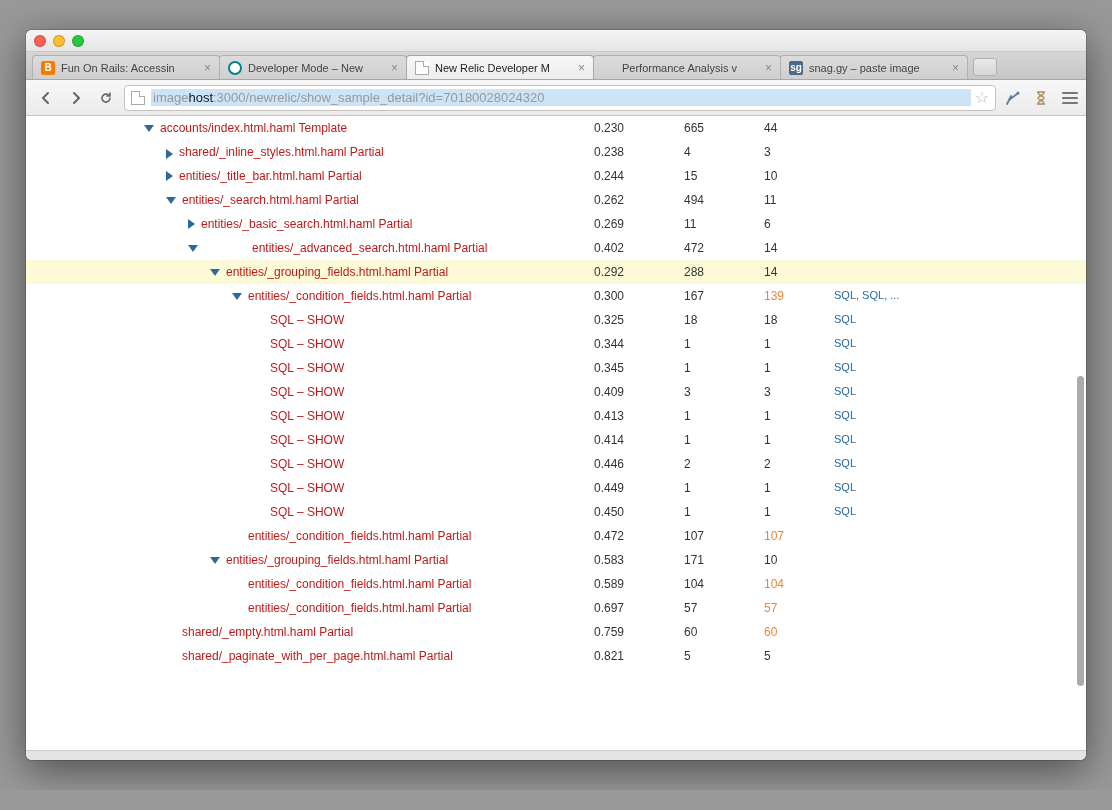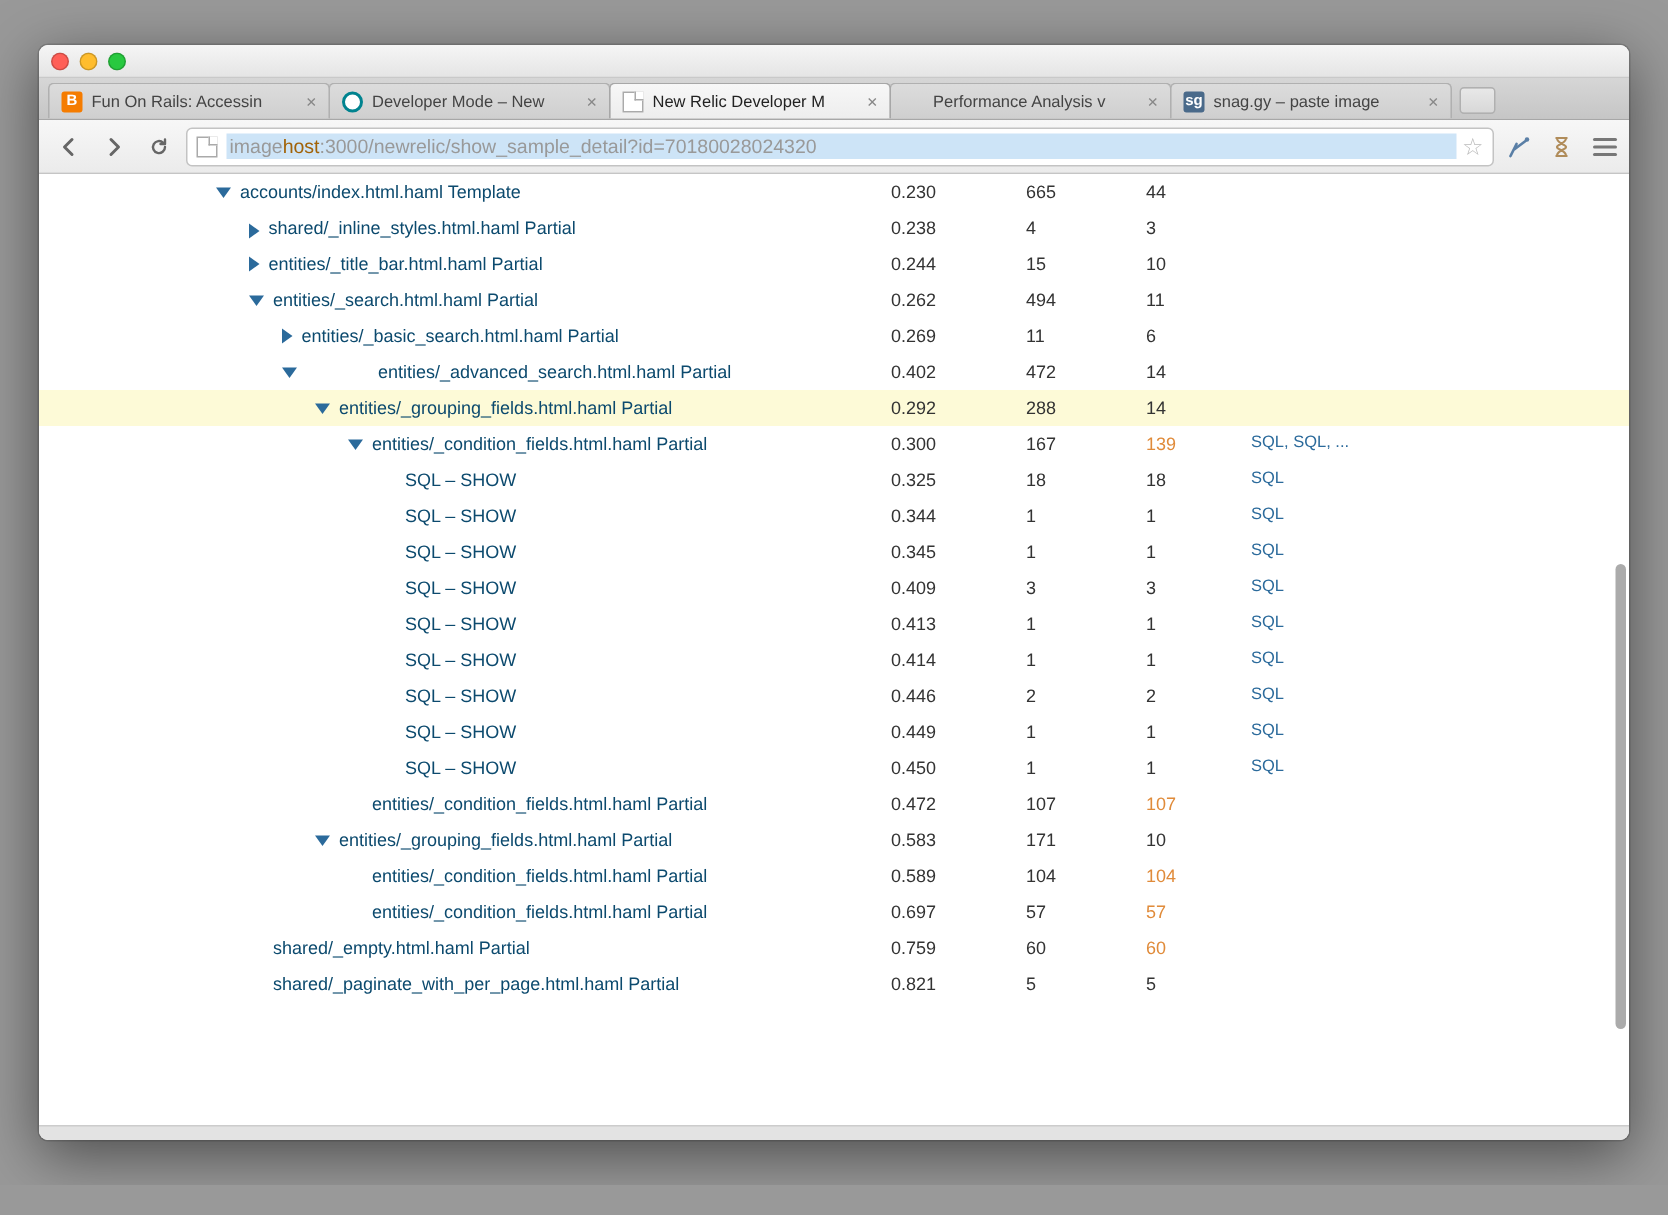--- a/index.html
+++ b/index.html
@@ -116,21 +116,21 @@
       align-items: center;
       padding: 0 6px;
       font-size: 13px;
     }
     .url-page-icon {
       width: 14px; height: 14px; border: 1px solid #aaa; background: #fff; margin-right: 6px; position: relative;
     }
     .url-page-icon::after { content: ""; position: absolute; top: -1px; right: -1px; width: 5px; height: 5px; background: #fff; border-left: 1px solid #aaa; border-bottom: 1px solid #aaa; }
     .url-text { flex: 1; display: flex; align-items: baseline; overflow: hidden; background: #cde4f7; padding: 1px 2px; }
     .url-host-a { color: #999; }
-    .url-host-b { color: #a16207; font-weight: 500; }
+    .url-host-b { color: #0f172a; font-weight: 500; }
     .url-path { color: #999; }
     .star-icon { color: #bbb; font-size: 16px; cursor: pointer; margin-left: 4px;}
     .tb-icon {
       width: 22px; height: 22px; display: flex; align-items: center; justify-content: center;
       color: #5a7fa6; font-size: 15px; cursor: pointer;
     }
     .menu-icon {
       display: flex; flex-direction: column; gap: 3px; width: 16px; cursor: pointer; margin-left: 4px;
     }
     .menu-icon span { height: 2px; background: #777; border-radius: 1px; }
@@ -157,21 +157,21 @@
     .col-link { width: auto; color: #2b6a9b; font-size: 11px; }
     .num { color: #333; }
     .num-orange { color: #e08b3a; }
     .name-cell { display: flex; align-items: center; }
     .toggle {
       width: 0; height: 0; display: inline-block; margin-right: 6px; flex-shrink:0;
     }
     .toggle.expanded { border-left:5px solid transparent; border-right:5px solid transparent; border-top:7px solid #2b6a9b; }
     .toggle.collapsed { border-top:5px solid transparent; border-bottom:5px solid transparent; border-left:7px solid #2b6a9b; }
     .toggle.none { width: 10px; height: 10px; }
-    .name-link { color: #0c4a6e; cursor: pointer; }
+    .name-link { color: #b91c1c; cursor: pointer; }
     .row-hl td { background: #fdfad7; }
     .bottom-bar {
       height: 10px; background: #e3e3e3; border-top: 1px solid #ccc;
     }
     .sql-link { color: #2b6a9b; cursor: pointer; font-size: 11px;}
   </style>
 </head>
 <body>
 
 <div class="browser-window">

